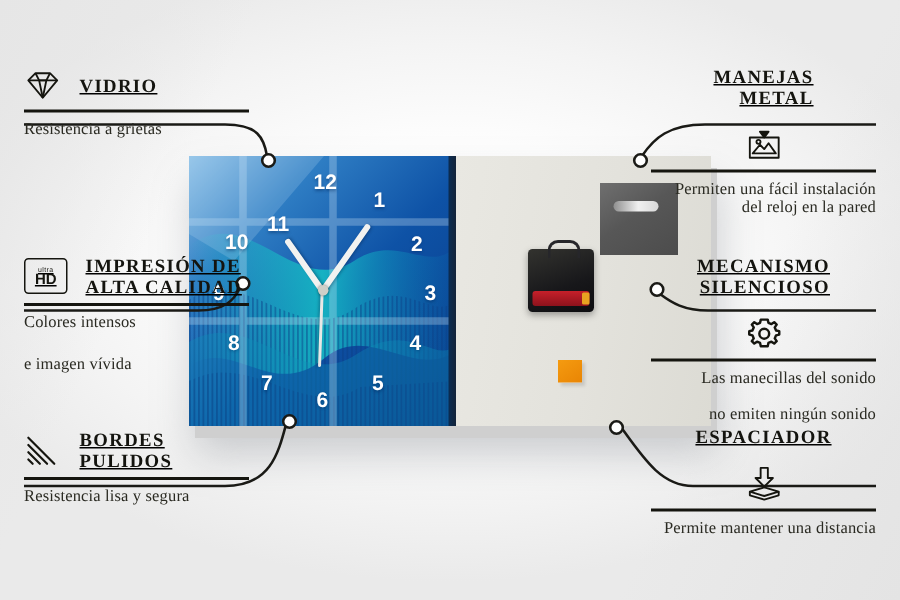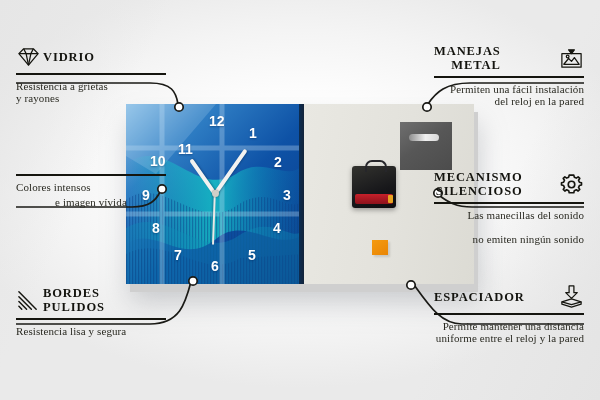--- a/index.html
+++ b/index.html
@@ -76,32 +76,32 @@
   }
   .movement .batcap{position:absolute;right:3px;bottom:5px;width:5px;height:8px;background:#e8a321;border-radius:1px;}
   .foam{
     position:absolute;left:68px;top:136px;width:16px;height:15px;
     background:linear-gradient(145deg,#f59b10,#e98504);
     box-shadow:2px 2px 2px rgba(0,0,0,.12);
   }
 
   
   .callout{position:absolute;}
-  .callout .titlewrap{display:flex;align-items:center;gap:2px;}
+  .callout .titlewrap{display:flex;align-items:center;gap:12px;text-decoration:underline;}
   .callout .title{
     font-weight:700;font-size:12.5px;letter-spacing:.9px;color:#14140f;
     line-height:14px;text-transform:uppercase;
   }
   .callout .rule{height:1.6px;background:#15150f;margin-top:4px;}
   .callout .desc{
     font-size:11px;color:#2a2a22;line-height:12.4px;margin-top:5px;letter-spacing:.1px;
   }
   .callout.left .titlewrap{justify-content:flex-start;}
   .callout.left .title,.callout.left .desc{text-align:left;}
-  .callout.right .titlewrap{justify-content:space-between;}
+  .callout.right .titlewrap{justify-content:flex-start;flex-direction:column;}
   .callout.right .title,.callout.right .desc{text-align:right;}
   .ico{width:25px;height:25px;flex:0 0 25px;display:block;}
   .ico svg{display:block;width:25px;height:25px;}
 
   .hdbadge{
     width:27px;height:22px;flex:0 0 27px;border:1.6px solid #15150f;border-radius:3px;
     display:flex;flex-direction:column;align-items:center;justify-content:center;
     font-family:"Liberation Sans",sans-serif;color:#15150f;
   }
   .hdbadge .u{font-size:4.6px;letter-spacing:.3px;line-height:5px;}
@@ -215,27 +215,36 @@
           <path d="M10.5,10 L15.5,10"></path>
             </g>
           </svg>
       </span>
       <div>
         <div class="title">VIDRIO</div>
       </div>
     </div>
     <div class="rule" style="width:150px;"></div>
     <div class="desc">Resistencia a grietas</div>
-    <div class="desc" style="margin-top:0;">y rayones</div>
   </div>
 
   <div class="callout left" style="left:16px;top:170px;width:150px;">
+    <div class="titlewrap">
+      <span class="hdbadge">
+        <span class="u">ultra</span>
+        <span class="h">HD</span>
+      </span>
+      <div>
+        <div class="title">IMPRESIÓN DE</div>
+        <div class="title">ALTA CALIDAD</div>
+      </div>
+    </div>
     <div class="rule" style="width:150px;"></div>
     <div class="desc">Colores intensos</div>
-    <div class="desc" style="margin-top:3px;text-align:center;">e imagen vívida</div>
+    <div class="desc" style="margin-top:16px;">e imagen vívida</div>
   </div>
 
   <div class="callout left" style="left:16px;top:286px;width:150px;">
     <div class="titlewrap">
       <span class="ico">
         <svg viewBox="0 0 26 26">
             <g stroke="#15150f" stroke-width="1.5" stroke-linecap="round">
           <line x1="3" y1="4" x2="21" y2="22"></line>
               <line x1="3" y1="9" x2="16" y2="22"></line>
           <line x1="3" y1="14" x2="11" y2="22"></line>
@@ -304,16 +313,15 @@
             <g fill="none" stroke="#15150f" stroke-width="1.3" stroke-linejoin="round">
           <path d="M10.5,2 L15.5,2 L15.5,9 L19,9 L13,15 L7,9 L10.5,9 Z"></path>
           <path d="M13,15.5 L23,18.5 L13,21.5 L3,18.5 Z"></path>
           <path d="M3,18.5 L3,21 L13,24 L23,21 L23,18.5"></path>
             </g>
           </svg>
       </span>
     </div>
     <div class="rule" style="width:150px;"></div>
     <div class="desc">Permite mantener una distancia</div>
-    <div class="desc" style="margin-top:0;">uniforme entre el reloj y la pared</div>
   </div>
 
 </div>
 
 </body></html>

